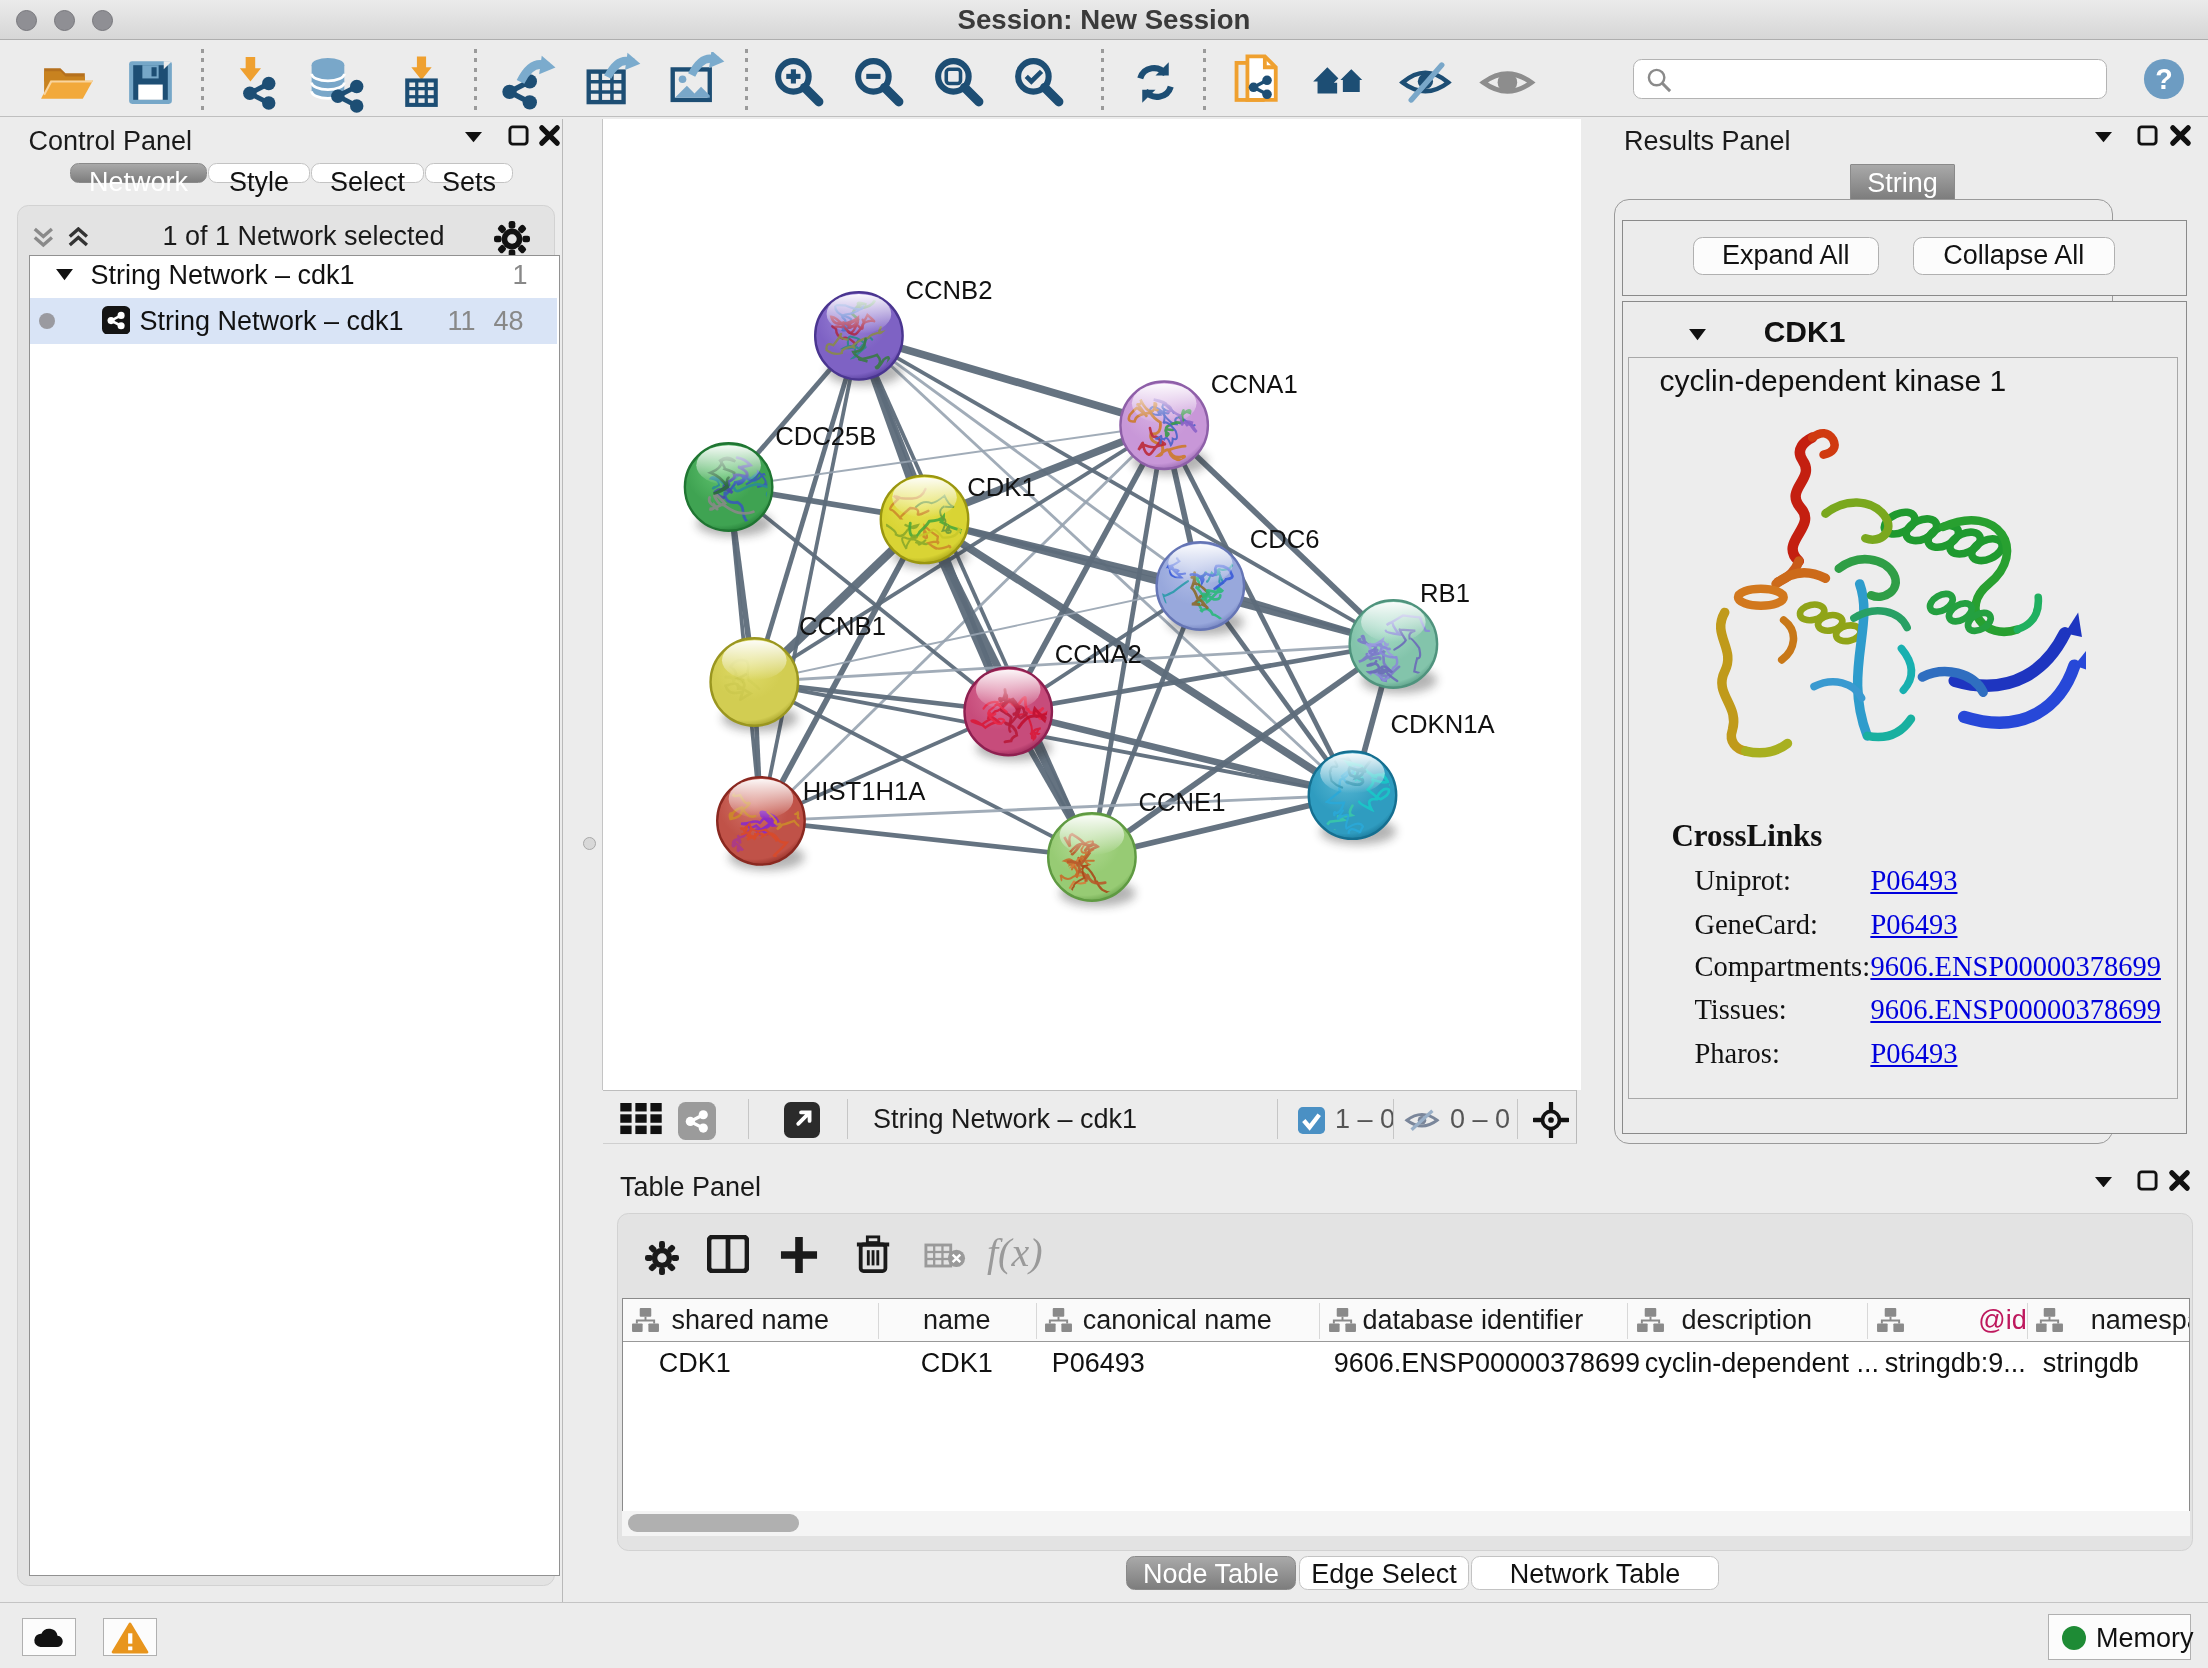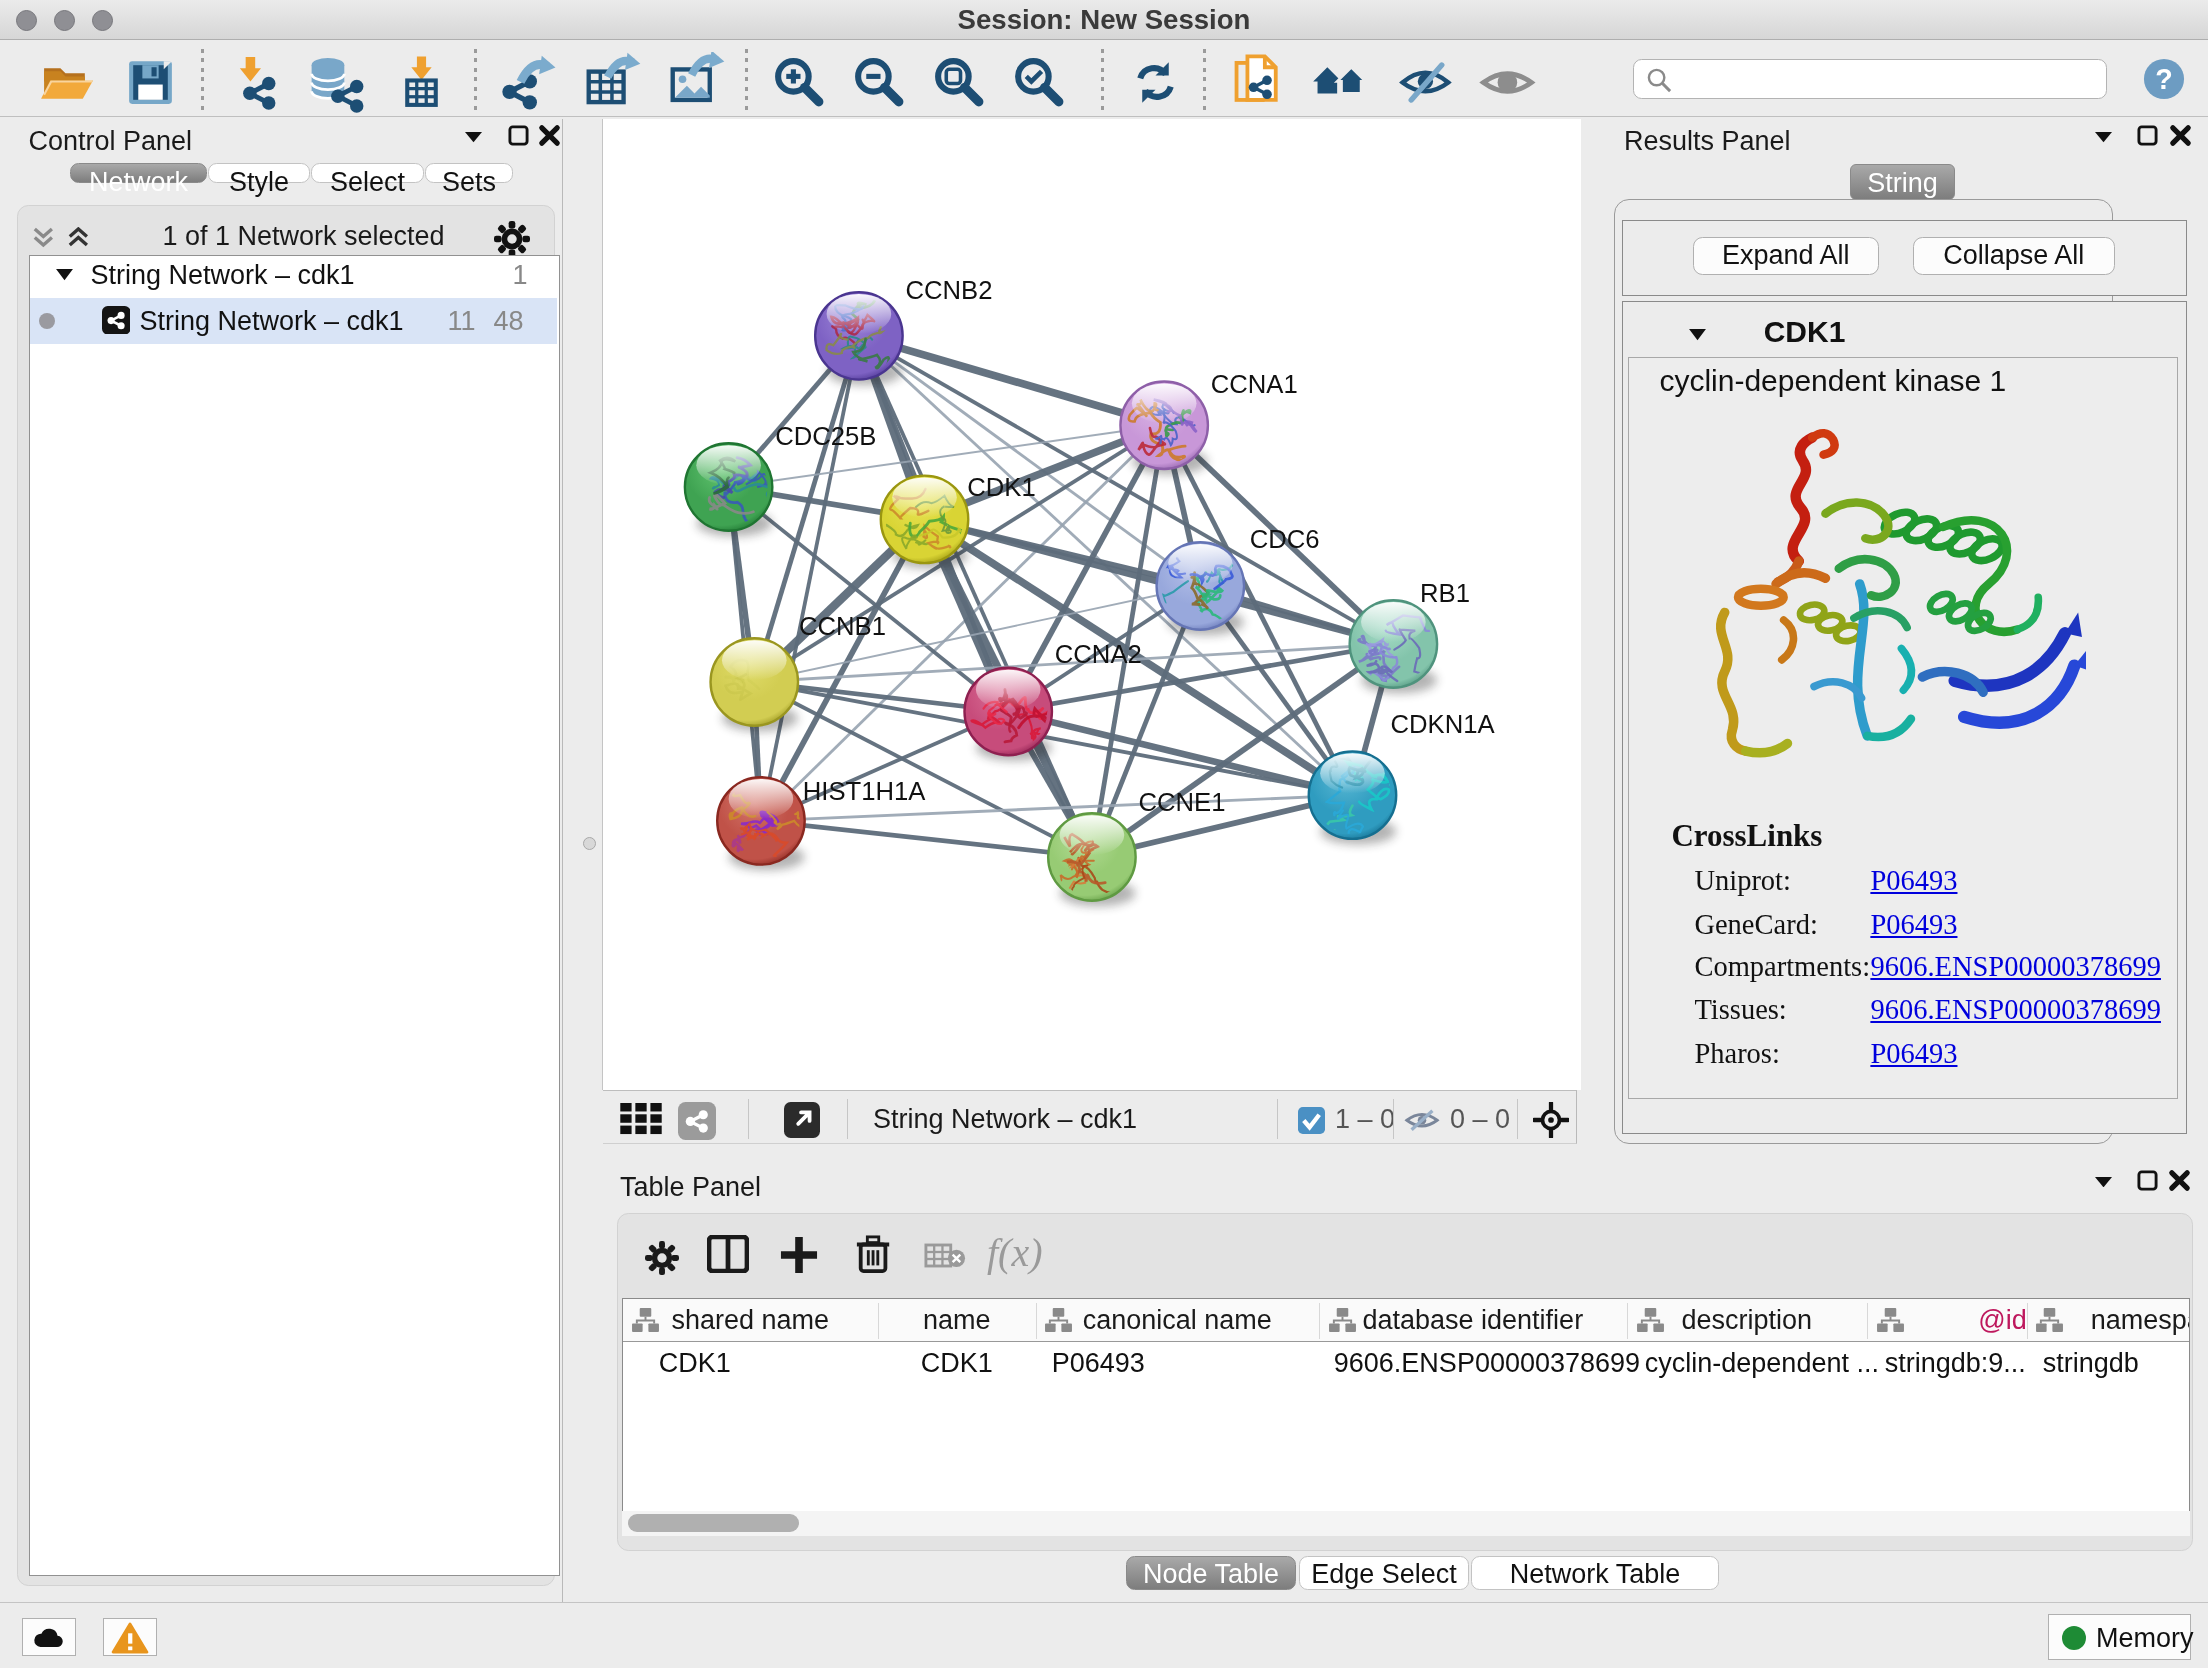--- a/index.html
+++ b/index.html
@@ -607,21 +607,21 @@
       <div class="abs ptitle" style="left:43px;top:6.7px">Results Panel</div>
       <svg style="position:absolute;left:514px;top:12.4px" width="17" height="11.4" viewBox="0 0 18 12">
         <path d="M0 1 h18 l-9 11 z" fill="#111"></path>
       </svg>
       <svg style="position:absolute;left:556px;top:5.7px" width="21" height="21" viewBox="0 0 22 22">
         <rect x="2" y="2" width="18" height="18" rx="3" fill="none" stroke="#111" stroke-width="3"></rect>
       </svg>
       <svg style="position:absolute;left:588px;top:4.8px" width="23" height="23" viewBox="0 0 24 24">
         <path d="M4 4 L20 20 M20 4 L4 20" stroke="#111" stroke-width="5.5" stroke-linecap="round"></path>
       </svg>
-      <div class="abs" style="left:269px;top:45px;width:105px;height:36px;border-radius:6px;background:linear-gradient(#a9a9a9,#7d7d7d);border:1px solid #8a8a8a;color:#fff;text-align:center;line-height:36px;font-size:27px">String</div>
+      <div class="abs" style="left:269px;top:45px;width:105px;height:36px;border-radius:1px;background:linear-gradient(#a9a9a9,#7d7d7d);border:1px solid #8a8a8a;color:#fff;text-align:center;line-height:36px;font-size:27px">String</div>
       <div class="abs" style="left:33px;top:80px;width:499px;height:945px;background:#ececec;border:1.9px solid #9a9a9a;border-radius:15px">
         <div class="abs" style="left:6.7px;top:20px;width:565px;height:76px;border:1.9px solid #8a8a8a;background:#ececec">
           <div class="btn" style="left:70px;top:16px;width:186px;height:38px;border-radius:9.5px;font-size:27px;text-align:center;line-height:35px;color:#111">Expand All</div>
           <div class="btn" style="left:290px;top:16px;width:202px;height:38px;border-radius:9.5px;font-size:27px;text-align:center;line-height:35px;color:#111">Collapse All</div>
         </div>
         <div class="abs" style="left:6.7px;top:101px;width:565px;height:833px;border:1.9px solid #8a8a8a;background:#ececec">
           <svg style="position:absolute;left:65px;top:25px" width="19" height="15" viewBox="0 0 20 16">
             <path d="M1 2 h18 l-9 12 z" fill="#111"></path>
           </svg>
           <div class="abs" style="left:141px;top:13.3px;font-size:30px;font-weight:700;color:#111">CDK1</div>

